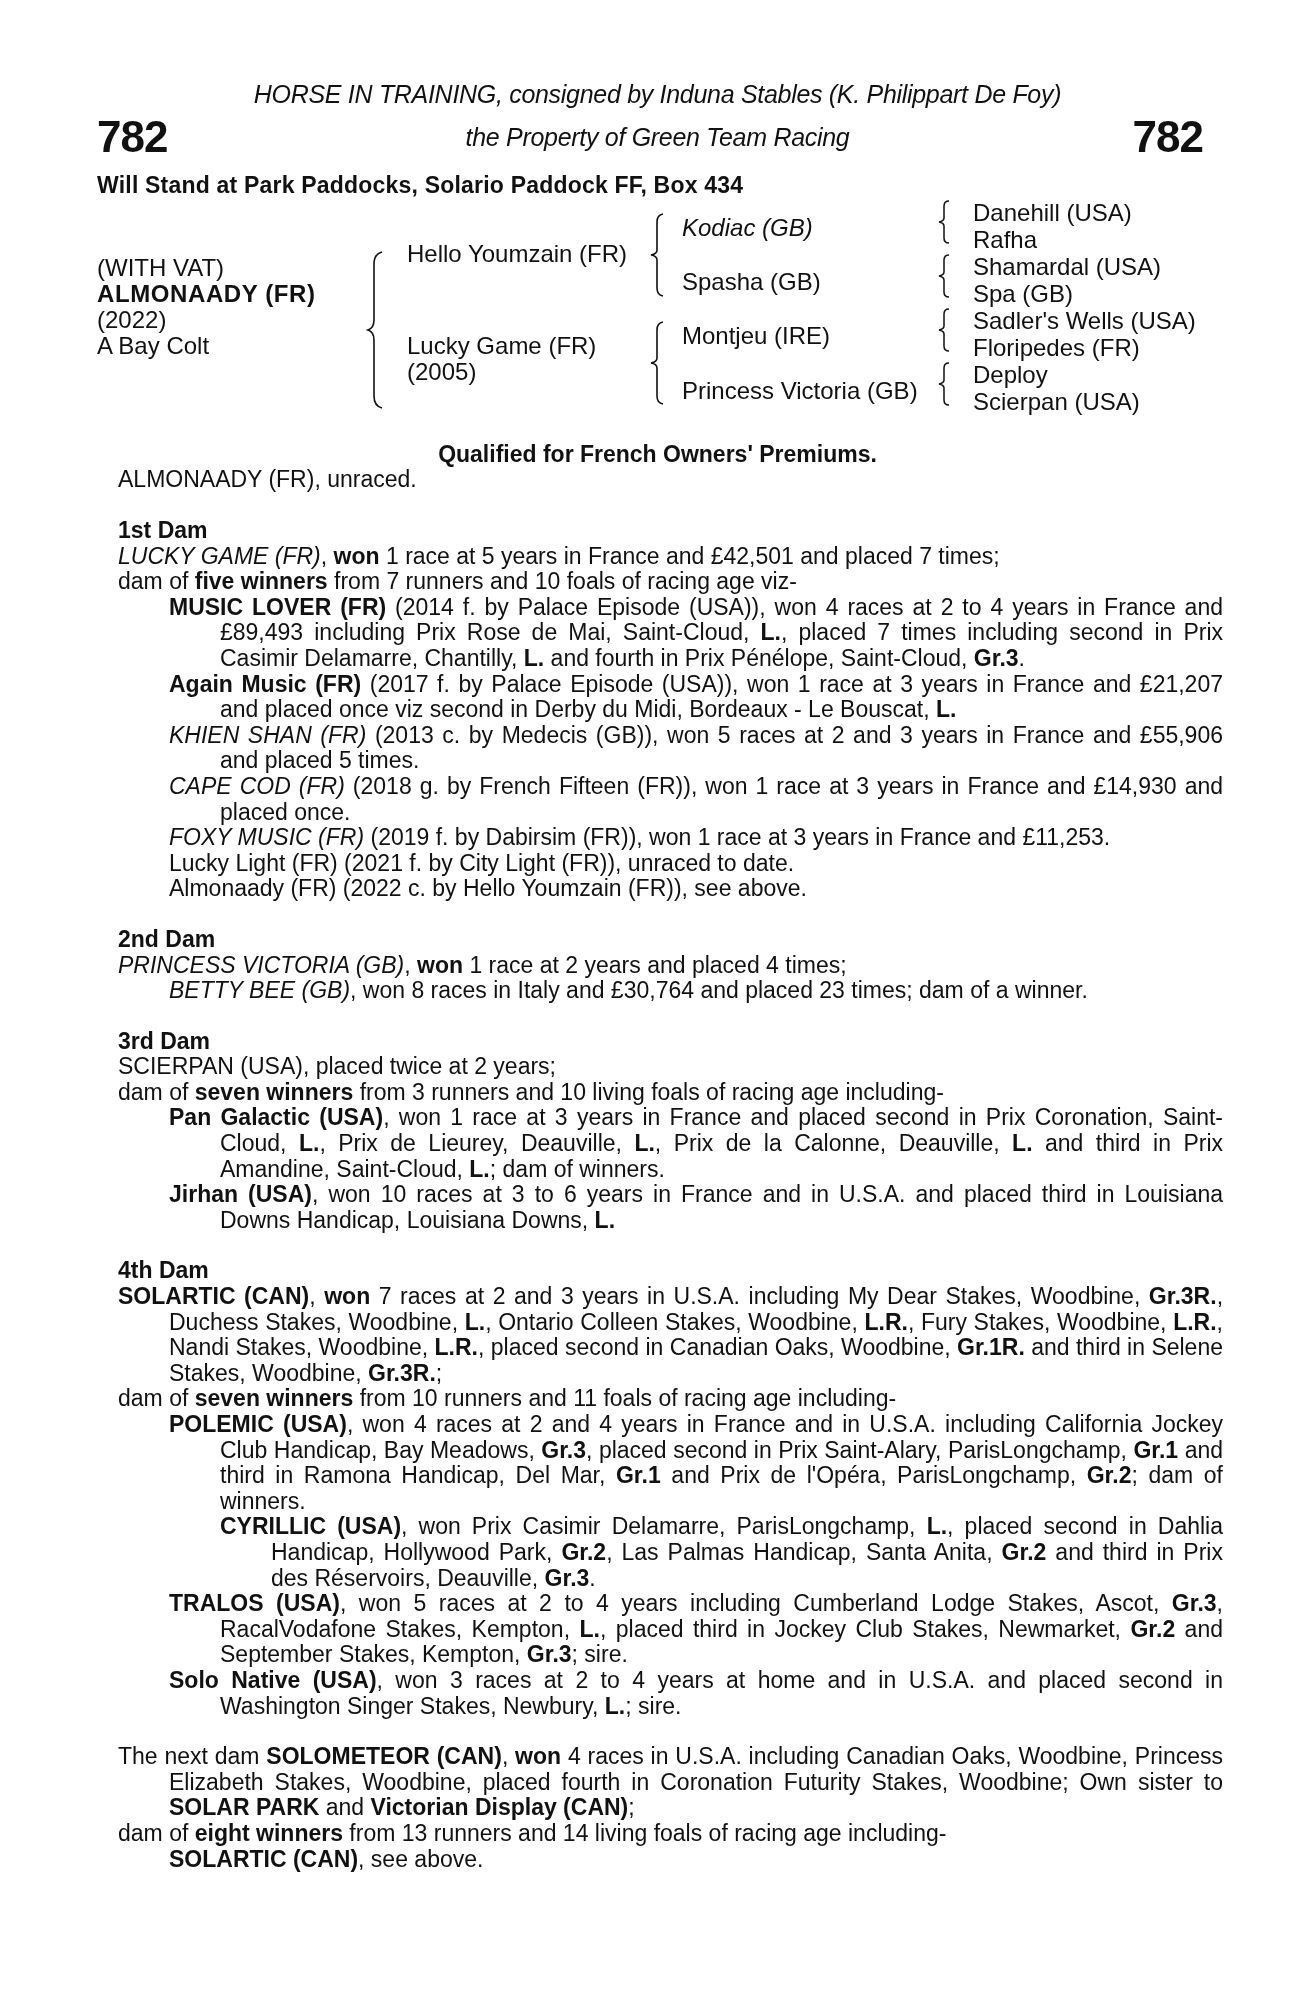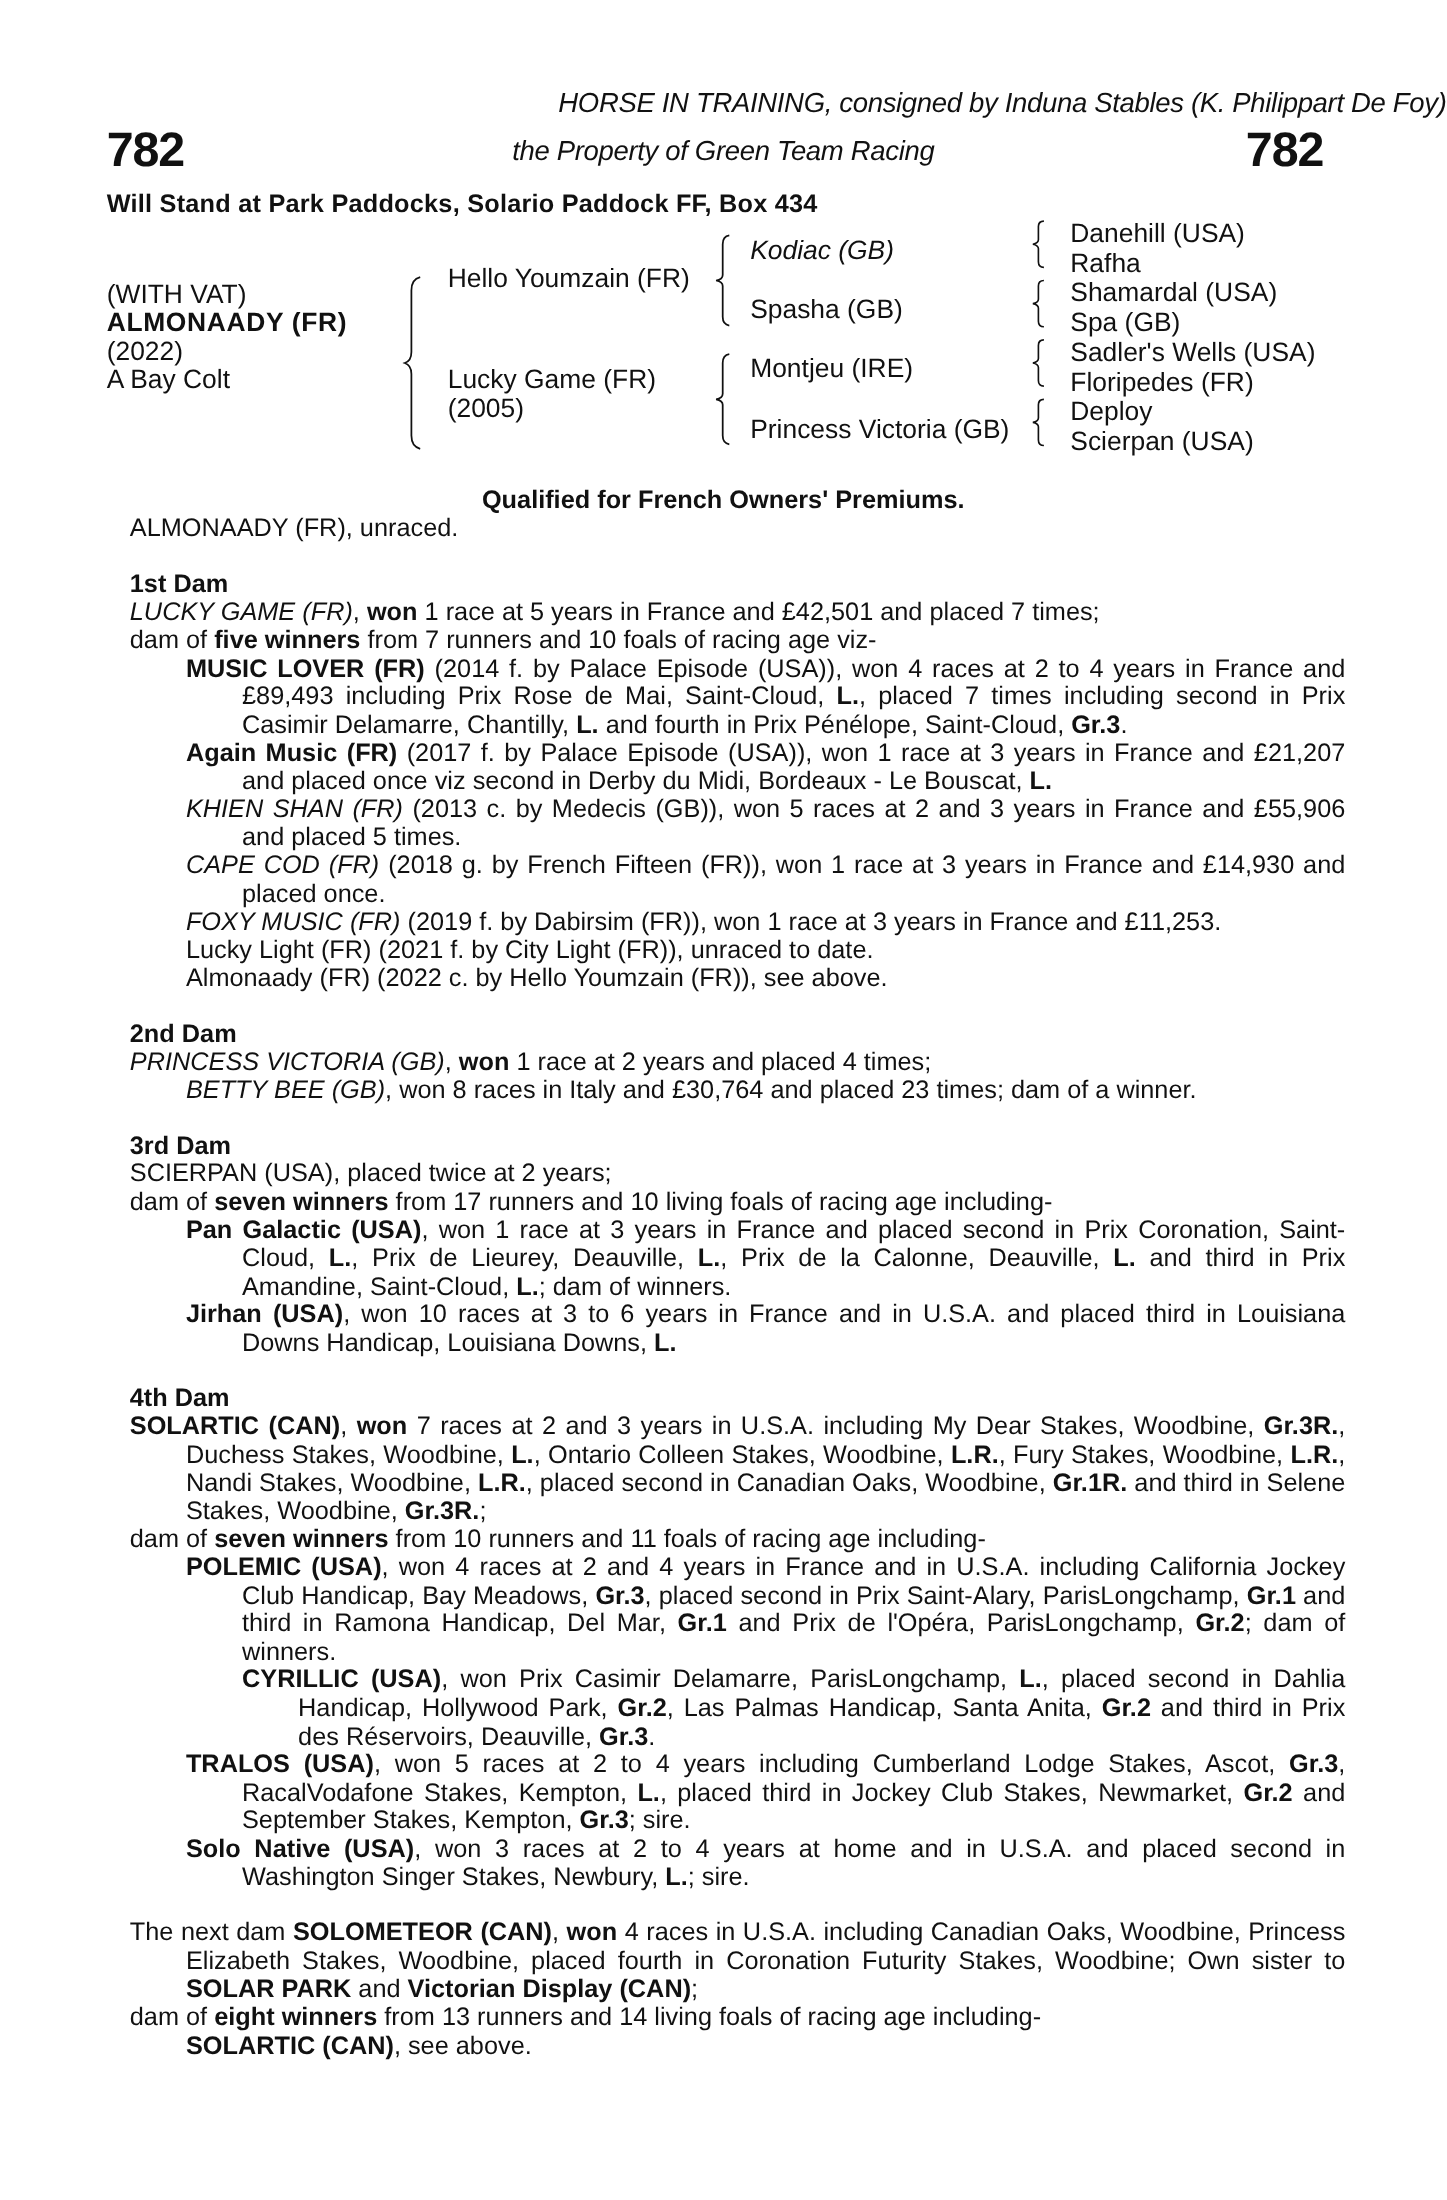--- a/index.html
+++ b/index.html
@@ -1,19 +1,19 @@
 <!DOCTYPE html>
 <html><head>
 <meta charset="utf-8">
 <style>
   html, body { margin: 0; padding: 0; background: #ffffff; }
   body { width: 1315px; height: 2000px; position: relative; overflow: hidden;
          font-family: "Liberation Sans", sans-serif; color: #111111; }
   .abs { position: absolute; }
-  .hdr-line1 { left: 0; width: 1315px; top: 80px; text-align: right; font-size: 25px; font-style: italic; letter-spacing: -0.3px; }
+  .hdr-line1 { left: 0; width: 1315px; top: 80px; text-align: center; font-size: 25px; font-style: italic; letter-spacing: -0.3px; }
   .lot { top: 112px; font-size: 44px; font-weight: bold; letter-spacing: -1px; }
   .lot-left { left: 97px; }
   .lot-right { right: 112px; }
   .hdr-line2 { left: 0; width: 1315px; top: 123px; text-align: center; font-size: 25px; font-style: italic; letter-spacing: -0.3px; }
   .stand { left: 97px; top: 172px; font-size: 23px; font-weight: bold; letter-spacing: 0.2px; }
 
   .ped { font-size: 24px; line-height: 26px; }
   .horse-bold { font-weight: bold; font-size: 24px; letter-spacing: 0.6px; }
   .bracket { position: absolute; }
   .bracket svg { display: block; }
@@ -119,21 +119,21 @@
     <div>
       <div class="gap"></div>
       <div class="sechead">2nd Dam</div>
       <div class="para" style="padding-left: 0px; text-indent: 0px;"><span class="i">PRINCESS VICTORIA (GB)</span><span>, </span><span class="b">won</span><span> 1 race at 2 years and placed 4 times;</span></div>
       <div class="para" style="padding-left: 102px; text-indent: -51px;"><span class="i">BETTY BEE (GB)</span><span>, won 8 races in Italy and £30,764 and placed 23 times; dam of a winner.</span></div>
     </div>
     <div>
       <div class="gap"></div>
       <div class="sechead">3rd Dam</div>
       <div class="para" style="padding-left: 0px; text-indent: 0px;"><span>SCIERPAN (USA), placed twice at 2 years;</span></div>
-      <div class="para" style="padding-left: 0px; text-indent: 0px;"><span>dam of </span><span class="b">seven winners</span><span> from 17 runners and 10 living foals of racing age including-</span></div>
+      <div class="para" style="padding-left: 0px; text-indent: 0px;"><span>dam of </span><span class="b">seven winners</span><span> from 3 runners and 10 living foals of racing age including-</span></div>
       <div class="para" style="padding-left: 102px; text-indent: -51px;"><span class="b">Pan Galactic (USA)</span><span>, won 1 race at 3 years in France and placed second in Prix Coronation, Saint-Cloud, </span><span class="b">L.</span><span>, Prix de Lieurey, Deauville, </span><span class="b">L.</span><span>, Prix de la Calonne, Deauville, </span><span class="b">L.</span><span> and third in Prix Amandine, Saint-Cloud, </span><span class="b">L.</span><span>; dam of winners.</span></div>
       <div class="para" style="padding-left: 102px; text-indent: -51px;"><span class="b">Jirhan (USA)</span><span>, won 10 races at 3 to 6 years in France and in U.S.A. and placed third in Louisiana Downs Handicap, Louisiana Downs, </span><span class="b">L.</span></div>
     </div>
     <div>
       <div class="gap"></div>
       <div class="sechead">4th Dam</div>
       <div class="para" style="padding-left: 51px; text-indent: -51px;"><span class="b">SOLARTIC (CAN)</span><span>, </span><span class="b">won</span><span> 7 races at 2 and 3 years in U.S.A. including My Dear Stakes, Woodbine, </span><span class="b">Gr.3R.</span><span>, Duchess Stakes, Woodbine, </span><span class="b">L.</span><span>, Ontario Colleen Stakes, Woodbine, </span><span class="b">L.R.</span><span>, Fury Stakes, Woodbine, </span><span class="b">L.R.</span><span>, Nandi Stakes, Woodbine, </span><span class="b">L.R.</span><span>, placed second in Canadian Oaks, Woodbine, </span><span class="b">Gr.1R.</span><span> and third in Selene Stakes, Woodbine, </span><span class="b">Gr.3R.</span><span>;</span></div>
       <div class="para" style="padding-left: 0px; text-indent: 0px;"><span>dam of </span><span class="b">seven winners</span><span> from 10 runners and 11 foals of racing age including-</span></div>
       <div class="para" style="padding-left: 102px; text-indent: -51px;"><span class="b">POLEMIC (USA)</span><span>, won 4 races at 2 and 4 years in France and in U.S.A. including California Jockey Club Handicap, Bay Meadows, </span><span class="b">Gr.3</span><span>, placed second in Prix Saint-Alary, ParisLongchamp, </span><span class="b">Gr.1</span><span> and third in Ramona Handicap, Del Mar, </span><span class="b">Gr.1</span><span> and Prix de l'Opéra, ParisLongchamp, </span><span class="b">Gr.2</span><span>; dam of winners.</span></div>
       <div class="para" style="padding-left: 153px; text-indent: -51px;"><span class="b">CYRILLIC (USA)</span><span>, won Prix Casimir Delamarre, ParisLongchamp, </span><span class="b">L.</span><span>, placed second in Dahlia Handicap, Hollywood Park, </span><span class="b">Gr.2</span><span>, Las Palmas Handicap, Santa Anita, </span><span class="b">Gr.2</span><span> and third in Prix des Réservoirs, Deauville, </span><span class="b">Gr.3</span><span>.</span></div>

